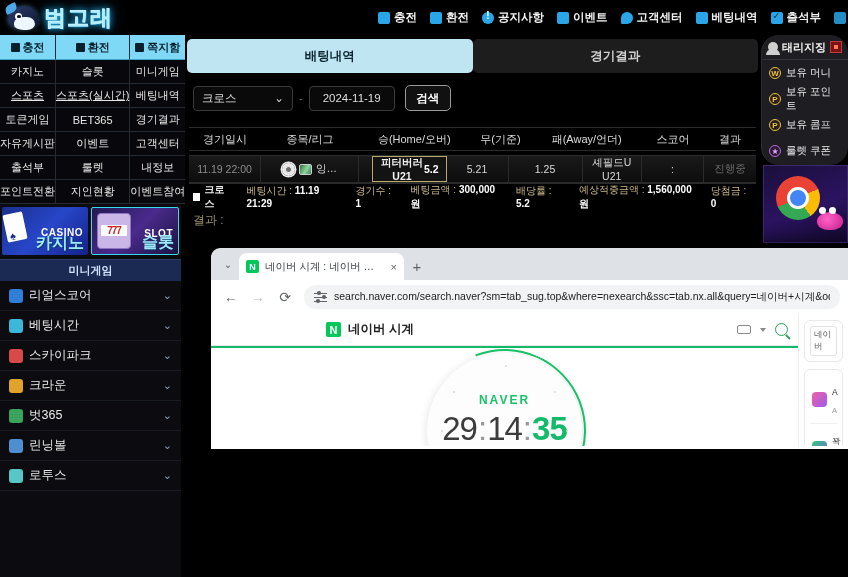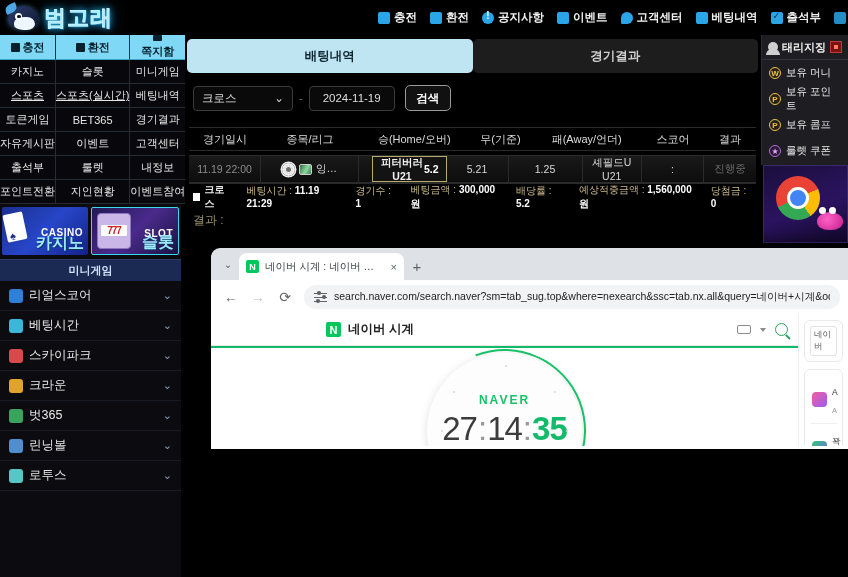--- a/index.html
+++ b/index.html
@@ -74,21 +74,21 @@
     position:absolute; left:0; top:35px; width:181px; height:542px;
     background:#0b0b10;
   }
   .menu-grid { display:grid; grid-template-columns:repeat(3,1fr); }
   .mg-cell {
     height:24px; display:flex; align-items:center; justify-content:center;
     gap:3px; font-size:11px; color:#e6e6e6;
     border-right:1px solid #262b33; border-bottom:1px solid #262b33;
     background:#08080c; cursor:pointer; white-space:nowrap;
   }
-  .mg-cell:nth-child(3n) { border-right:none;flex-direction:column; }
+  .mg-cell:nth-child(3n) { border-right:none; }
   .mg-cell.head {
     background:#7fd8f5; color:#06202c; font-weight:bold;
     border-bottom:1px solid #3aa6c4; height:25px;
   }
   .mg-cell.u { text-decoration:underline; }
   .mg-ic { width:9px; height:9px; background:#0b3347; display:inline-block; border-radius:1px; }
   .mg-cell.head .mg-ic { background:#08202c; }
 
   .banners { display:flex; gap:3px; padding:3px 2px 0 2px; }
   .banner { flex:1; height:48px; border-radius:2px; position:relative; overflow:hidden; cursor:pointer; }
@@ -192,21 +192,21 @@
   }
   .bt-sum b { color:#fff; }
   .sq { width:8px;height:8px;background:#fff;display:inline-block;margin-right:4px; }
   .cross-lbl { color:#e9e9e9; font-weight:bold; display:flex; align-items:center; }
   .bt-result { font-size:12px; color:#9a8f6d; padding:3px 4px 0 4px; }
   .status-ing { color:#6d6d6d; }
 
   
   .rightpanel {
     position:absolute; left:761px; top:35px; width:87px; height:130px;
-    background:#1d1d22; border-left:1px solid #2c2c34;
+    background:#1d1d22; border-left:1px solid #2c2c34;border-radius:18px;
   }
   .rp-user {
     display:flex; align-items:center; gap:4px; height:25px; padding:0 6px;
     border-bottom:1px solid #33333c; color:#efefef; font-size:11px; font-weight:bold;
   }
   .rp-avatar { width:10px;height:10px;border-radius:50%;background:#cfcfcf; flex:none;
     position:relative; }
   .rp-avatar:after{content:"";position:absolute;left:-2px;top:7px;width:14px;height:6px;
     background:#cfcfcf;border-radius:7px 7px 0 0;}
   .rp-badge { width:12px;height:12px;background:#7a1212;border:1px solid #c03a3a;
@@ -655,21 +655,21 @@
             <div class="tick" style="left:50%;top:12px"></div>
             <div class="tick" style="left:26px;top:38px"></div>
             <div class="tick" style="right:26px;top:38px"></div>
             <div class="tick" style="left:14px;top:50%"></div>
             <div class="tick" style="right:14px;top:50%"></div>
             <div class="tick" style="left:26px;bottom:38px"></div>
             <div class="tick" style="right:26px;bottom:38px"></div>
             <div class="tick" style="left:50%;bottom:12px"></div>
             <div class="naver-word">NAVER</div>
             <div class="time">
-              <span>27</span>
+              <span>29</span>
               <span class="colon">:</span>
               <span>14</span>
               <span class="colon">:</span>
               <span class="sec">35</span>
             </div>
             <div class="clock-date">2024.11.19. 화요일</div>
           </div>
         </div>
       </div>
 

